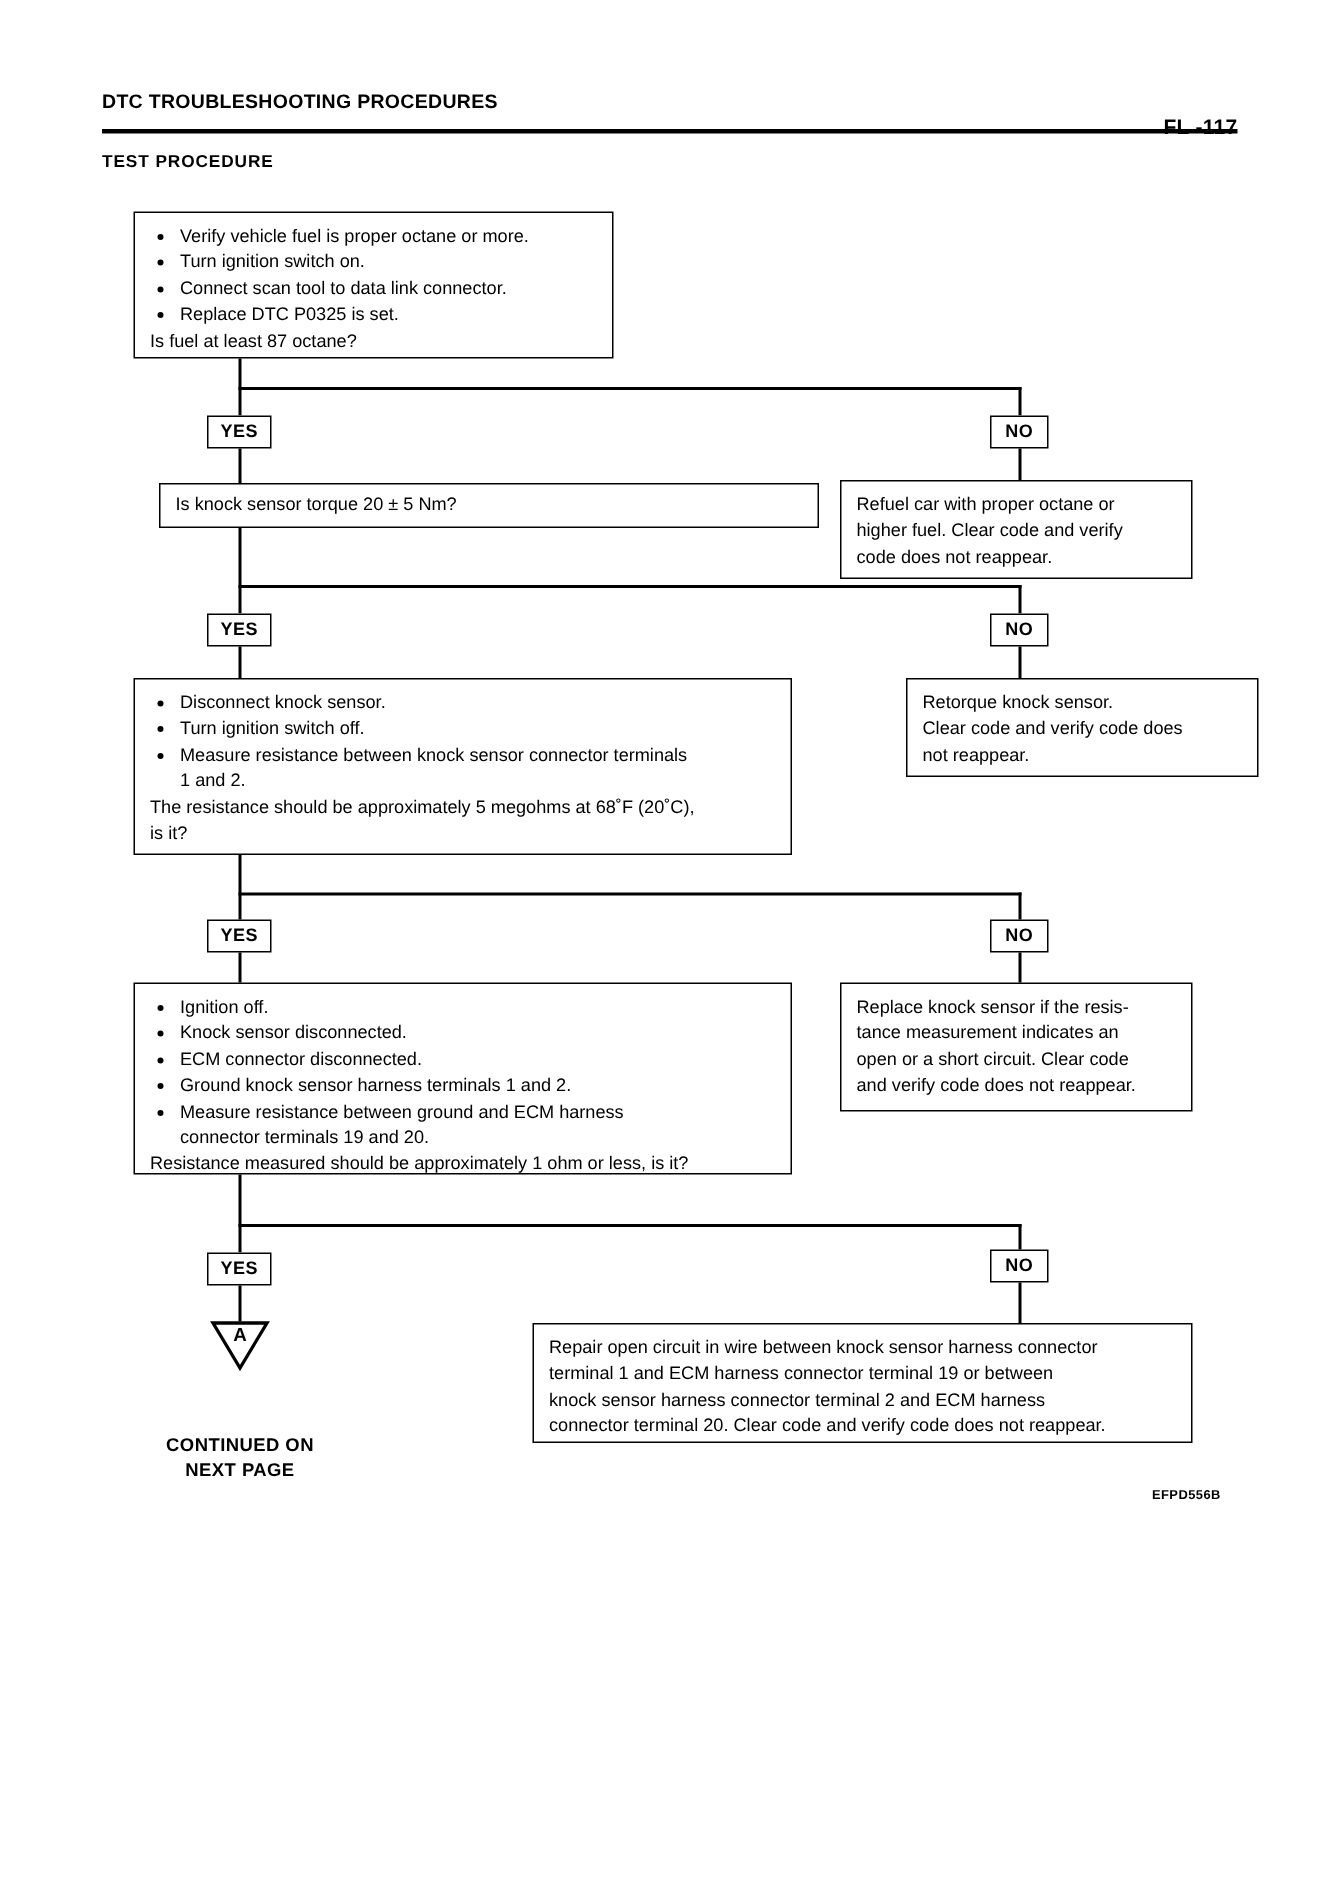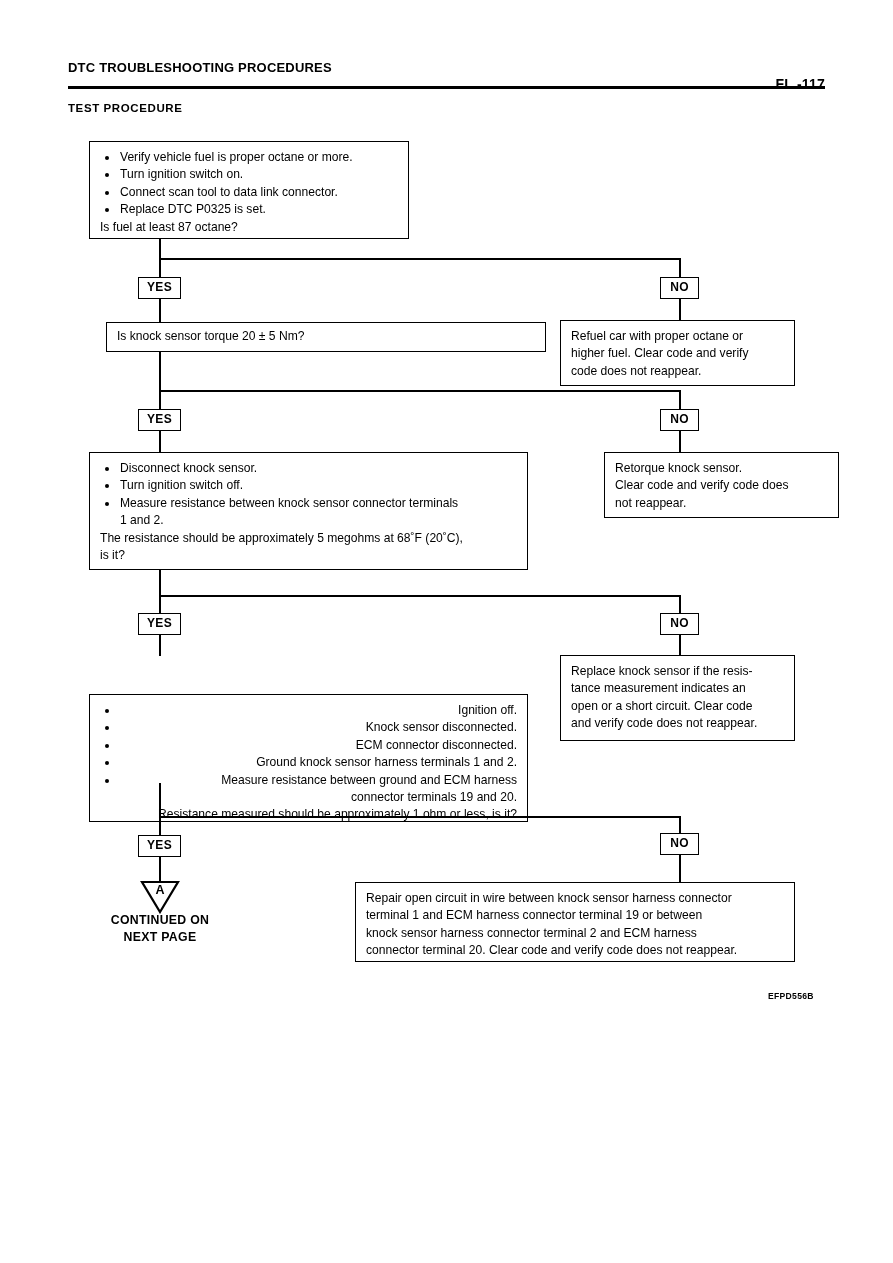--- a/index.html
+++ b/index.html
@@ -146,20 +146,21 @@
     font-size: 12.5px;
     font-weight: bold;
   }
   .continued {
     position: absolute;
     text-align: center;
     font-size: 12.3px;
     font-weight: bold;
     line-height: 17px;
     letter-spacing: 0.3px;
+    margin-top: 43px;
   }
   .figcode {
     position: absolute;
     font-size: 8.6px;
     font-weight: bold;
     letter-spacing: 0.3px;
   }
 </style>
 </head>
 <body>
@@ -235,21 +236,21 @@
   <div class="vline" style="left:159px; top:570px; height:44px;"></div>
   <div class="hline" style="left:159px; top:595px; width:522px;"></div>
   <div class="vline" style="left:679px; top:595px; height:19px;"></div>
 
   <div class="tag" style="left:138px; top:613px; width:43px;">YES</div>
   <div class="tag" style="left:660px; top:613px; width:39px;">NO</div>
 
   <div class="vline" style="left:159px; top:635px; height:21px;"></div>
   <div class="vline" style="left:679px; top:635px; height:21px;"></div>
 
-  <div class="fbox" style="left:89px; top:694px; width:439px; height:128px;text-align:right;">
+  <div class="fbox" style="left:89px; top:655px; width:439px; height:128px;">
     <ul>
       <li>Ignition off.</li>
       <li>Knock sensor disconnected.</li>
       <li>ECM connector disconnected.</li>
       <li>Ground knock sensor harness terminals 1 and 2.</li>
       <li>
         <span>Measure resistance between ground and ECM harness</span>
         <span class="cont">connector terminals 19 and 20.</span>
       </li>
     </ul>

